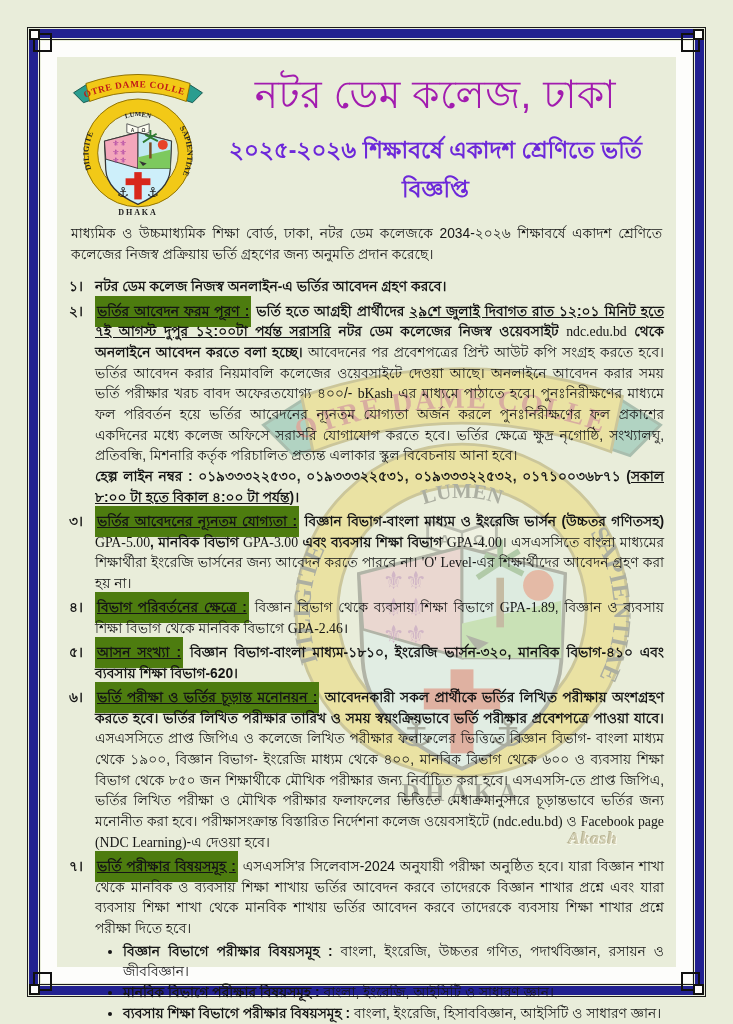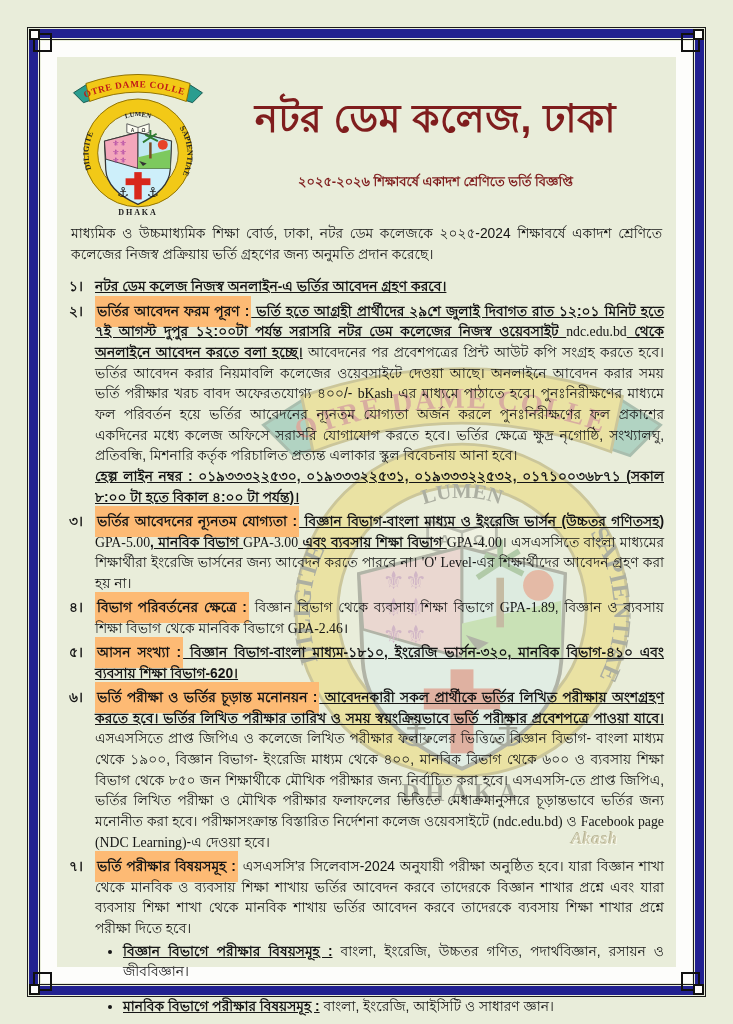--- a/index.html
+++ b/index.html
@@ -25,42 +25,42 @@
   .knot.br:after{left:auto;right:-6px;top:auto;bottom:-6px;}
 
   .content{
     position:absolute;inset:57px;background:#e9edda;
     padding:6px 12px 4px 12px;box-sizing:border-box;z-index:1;
   }
   
   .header{display:flex;align-items:flex-start;margin-bottom:4px;}
   .logo{flex:0 0 138px;}
   .titles{flex:1;text-align:center;padding-top:10px;}
-  .title{font-size:39px;font-weight:700;letter-spacing:.5px;line-height:1.15;color:#7f1d1d;margin-top:24px;}
-  .subtitle{font-size:13px;font-weight:700;margin-top:30px;color:#7f1d1d;}
+  .title{font-size:39px;font-weight:400;letter-spacing:.5px;line-height:1.15;color:#a21caf;}
+  .subtitle{font-size:23px;font-weight:700;margin-top:14px;color:#6d28d9;}
 
   
   .doc{font-size:13.8px;line-height:1.5;text-align:justify;position:relative;}
   .intro{margin:6px 2px 12px 2px;}
   .item{display:flex;margin-bottom:3.5px;}
   .num{flex:0 0 26px;font-weight:600;}
   .itext{flex:1;}
-  .hl{background:#fdba74;font-weight:700;padding:8px 2px;}
-  .b{font-weight:700;text-decoration:underline;}
+  .hl{background:#4d7c0f;font-weight:700;padding:8px 2px;text-decoration:underline;}
+  .b{font-weight:700;}
   .bu{font-weight:700;text-decoration:underline;}
   .en{font-family:"Liberation Serif","DejaVu Serif",serif;font-weight:400;}
   ul.subjects{margin:2px 0 2px 0;padding-left:28px;}
-  ul.subjects li{margin-bottom:14px;}
+  ul.subjects li{margin-bottom:0;}
 
   
   .crest-wm{position:absolute;left:195px;top:275px;width:420px;height:480px;opacity:.30;z-index:0;pointer-events:none;filter:saturate(.9);}
   .akash{
     position:absolute;right:58px;top:772px;z-index:2;
     font-family:"Liberation Serif","DejaVu Serif",serif;
-    font-weight:400;font-style:italic;font-size:17px;letter-spacing:1px;
+    font-weight:700;font-style:italic;font-size:17px;letter-spacing:1px;
     color:#cfcbae;text-shadow:1px 1px 0 #fbfbee,-1px -1px 0 #b7b393;
   }
 </style>
 </head>
 <body>
 
 <svg width="0" height="0" style="position:absolute">
   <defs>
     <g id="ndc-crest">
 
@@ -137,21 +137,21 @@
     <svg class="logo" viewBox="0 0 220 250" width="138" height="155">
       <use href="#ndc-crest"></use>
     </svg>
     <div class="titles">
       <div class="title">নটর ডেম কলেজ, ঢাকা</div>
       <div class="subtitle">২০২৫-২০২৬ শিক্ষাবর্ষে একাদশ শ্রেণিতে ভর্তি বিজ্ঞপ্তি</div>
     </div>
   </div>
 
   <div class="doc">
-    <div class="intro">মাধ্যমিক ও উচ্চমাধ্যমিক শিক্ষা বোর্ড, ঢাকা, নটর ডেম কলেজকে ২০২৫-2024 শিক্ষাবর্ষে একাদশ শ্রেণিতে কলেজের নিজস্ব প্রক্রিয়ায় ভর্তি গ্রহণের জন্য অনুমতি প্রদান করেছে।</div>
+    <div class="intro">মাধ্যমিক ও উচ্চমাধ্যমিক শিক্ষা বোর্ড, ঢাকা, নটর ডেম কলেজকে 2034-২০২৬ শিক্ষাবর্ষে একাদশ শ্রেণিতে কলেজের নিজস্ব প্রক্রিয়ায় ভর্তি গ্রহণের জন্য অনুমতি প্রদান করেছে।</div>
 
     <div class="item">
       <span class="num">১।</span>
       <span class="itext"><span class="b">নটর ডেম কলেজ নিজস্ব অনলাইন-এ ভর্তির আবেদন গ্রহণ করবে।</span></span>
     </div>
 
     <div class="item">
       <span class="num">২।</span>
       <span class="itext"><span class="hl">ভর্তির আবেদন ফরম পূরণ :</span><span class="b"> ভর্তি হতে আগ্রহী প্রার্থীদের </span><span class="bu">২৯শে জুলাই দিবাগত রাত ১২:০১ মিনিট হতে ৭ই আগস্ট দুপুর ১২:০০টা পর্যন্ত সরাসরি</span><span class="b"> নটর ডেম কলেজের নিজস্ব ওয়েবসাইট </span><span class="en">ndc.edu.bd</span><span class="b"> থেকে অনলাইনে আবেদন করতে বলা হচ্ছে।</span><span> আবেদনের পর প্রবেশপত্রের প্রিন্ট আউট কপি সংগ্রহ করতে হবে। ভর্তির আবেদন করার নিয়মাবলি কলেজের ওয়েবসাইটে দেওয়া আছে। অনলাইনে আবেদন করার সময় ভর্তি পরীক্ষার খরচ বাবদ অফেরতযোগ্য ৪০০/- </span><span class="en">bKash</span><span> এর মাধ্যমে পাঠাতে হবে। পুনঃনিরীক্ষণের মাধ্যমে ফল পরিবর্তন হয়ে ভর্তির আবেদনের ন্যূনতম যোগ্যতা অর্জন করলে পুনঃনিরীক্ষণের ফল প্রকাশের একদিনের মধ্যে কলেজ অফিসে সরাসরি যোগাযোগ করতে হবে। ভর্তির ক্ষেত্রে ক্ষুদ্র নৃগোষ্ঠি, সংখ্যালঘু, প্রতিবন্ধি, মিশনারি কর্তৃক পরিচালিত প্রত্যন্ত এলাকার স্কুল বিবেচনায় আনা হবে।</span><br><span class="b">হেল্প লাইন নম্বর : ০১৯৩৩৩২২৫৩০, ০১৯৩৩৩২২৫৩১, ০১৯৩৩৩২২৫৩২, ০১৭১০০৩৬৮৭১ (</span><span class="bu">সকাল ৮:০০ টা হতে বিকাল ৪:০০ টা পর্যন্ত</span><span class="b">)।</span></span>
     </div>

